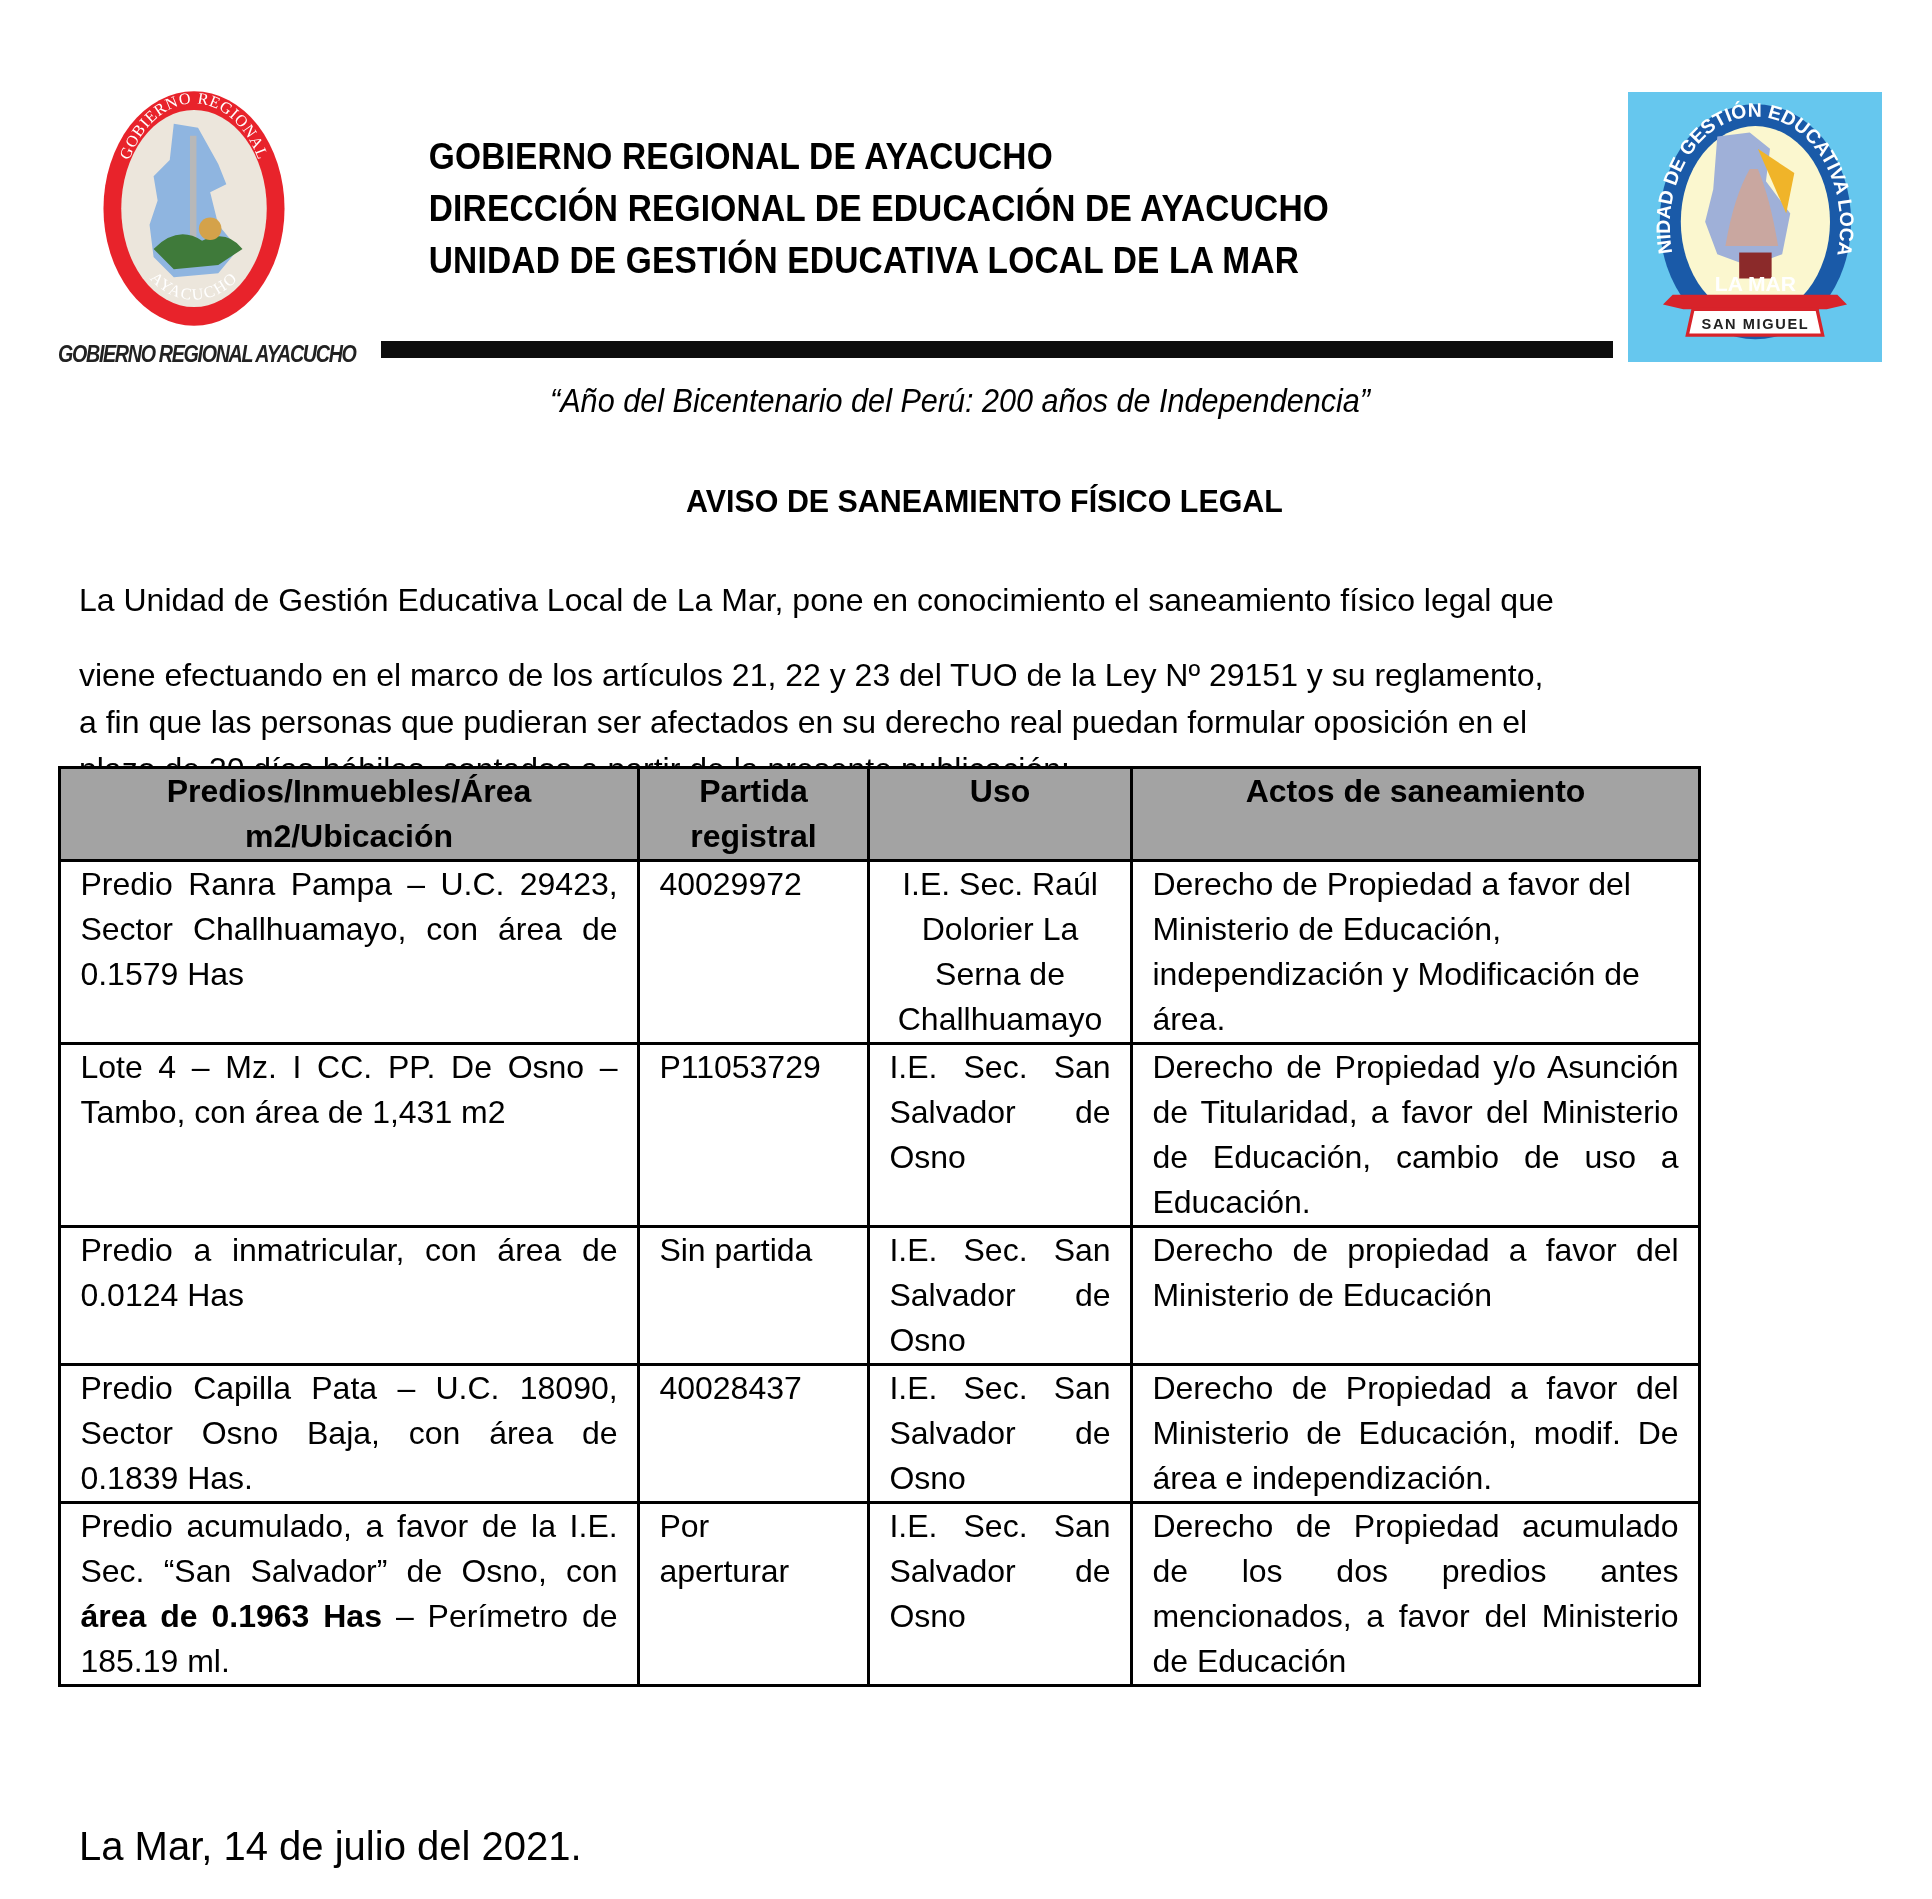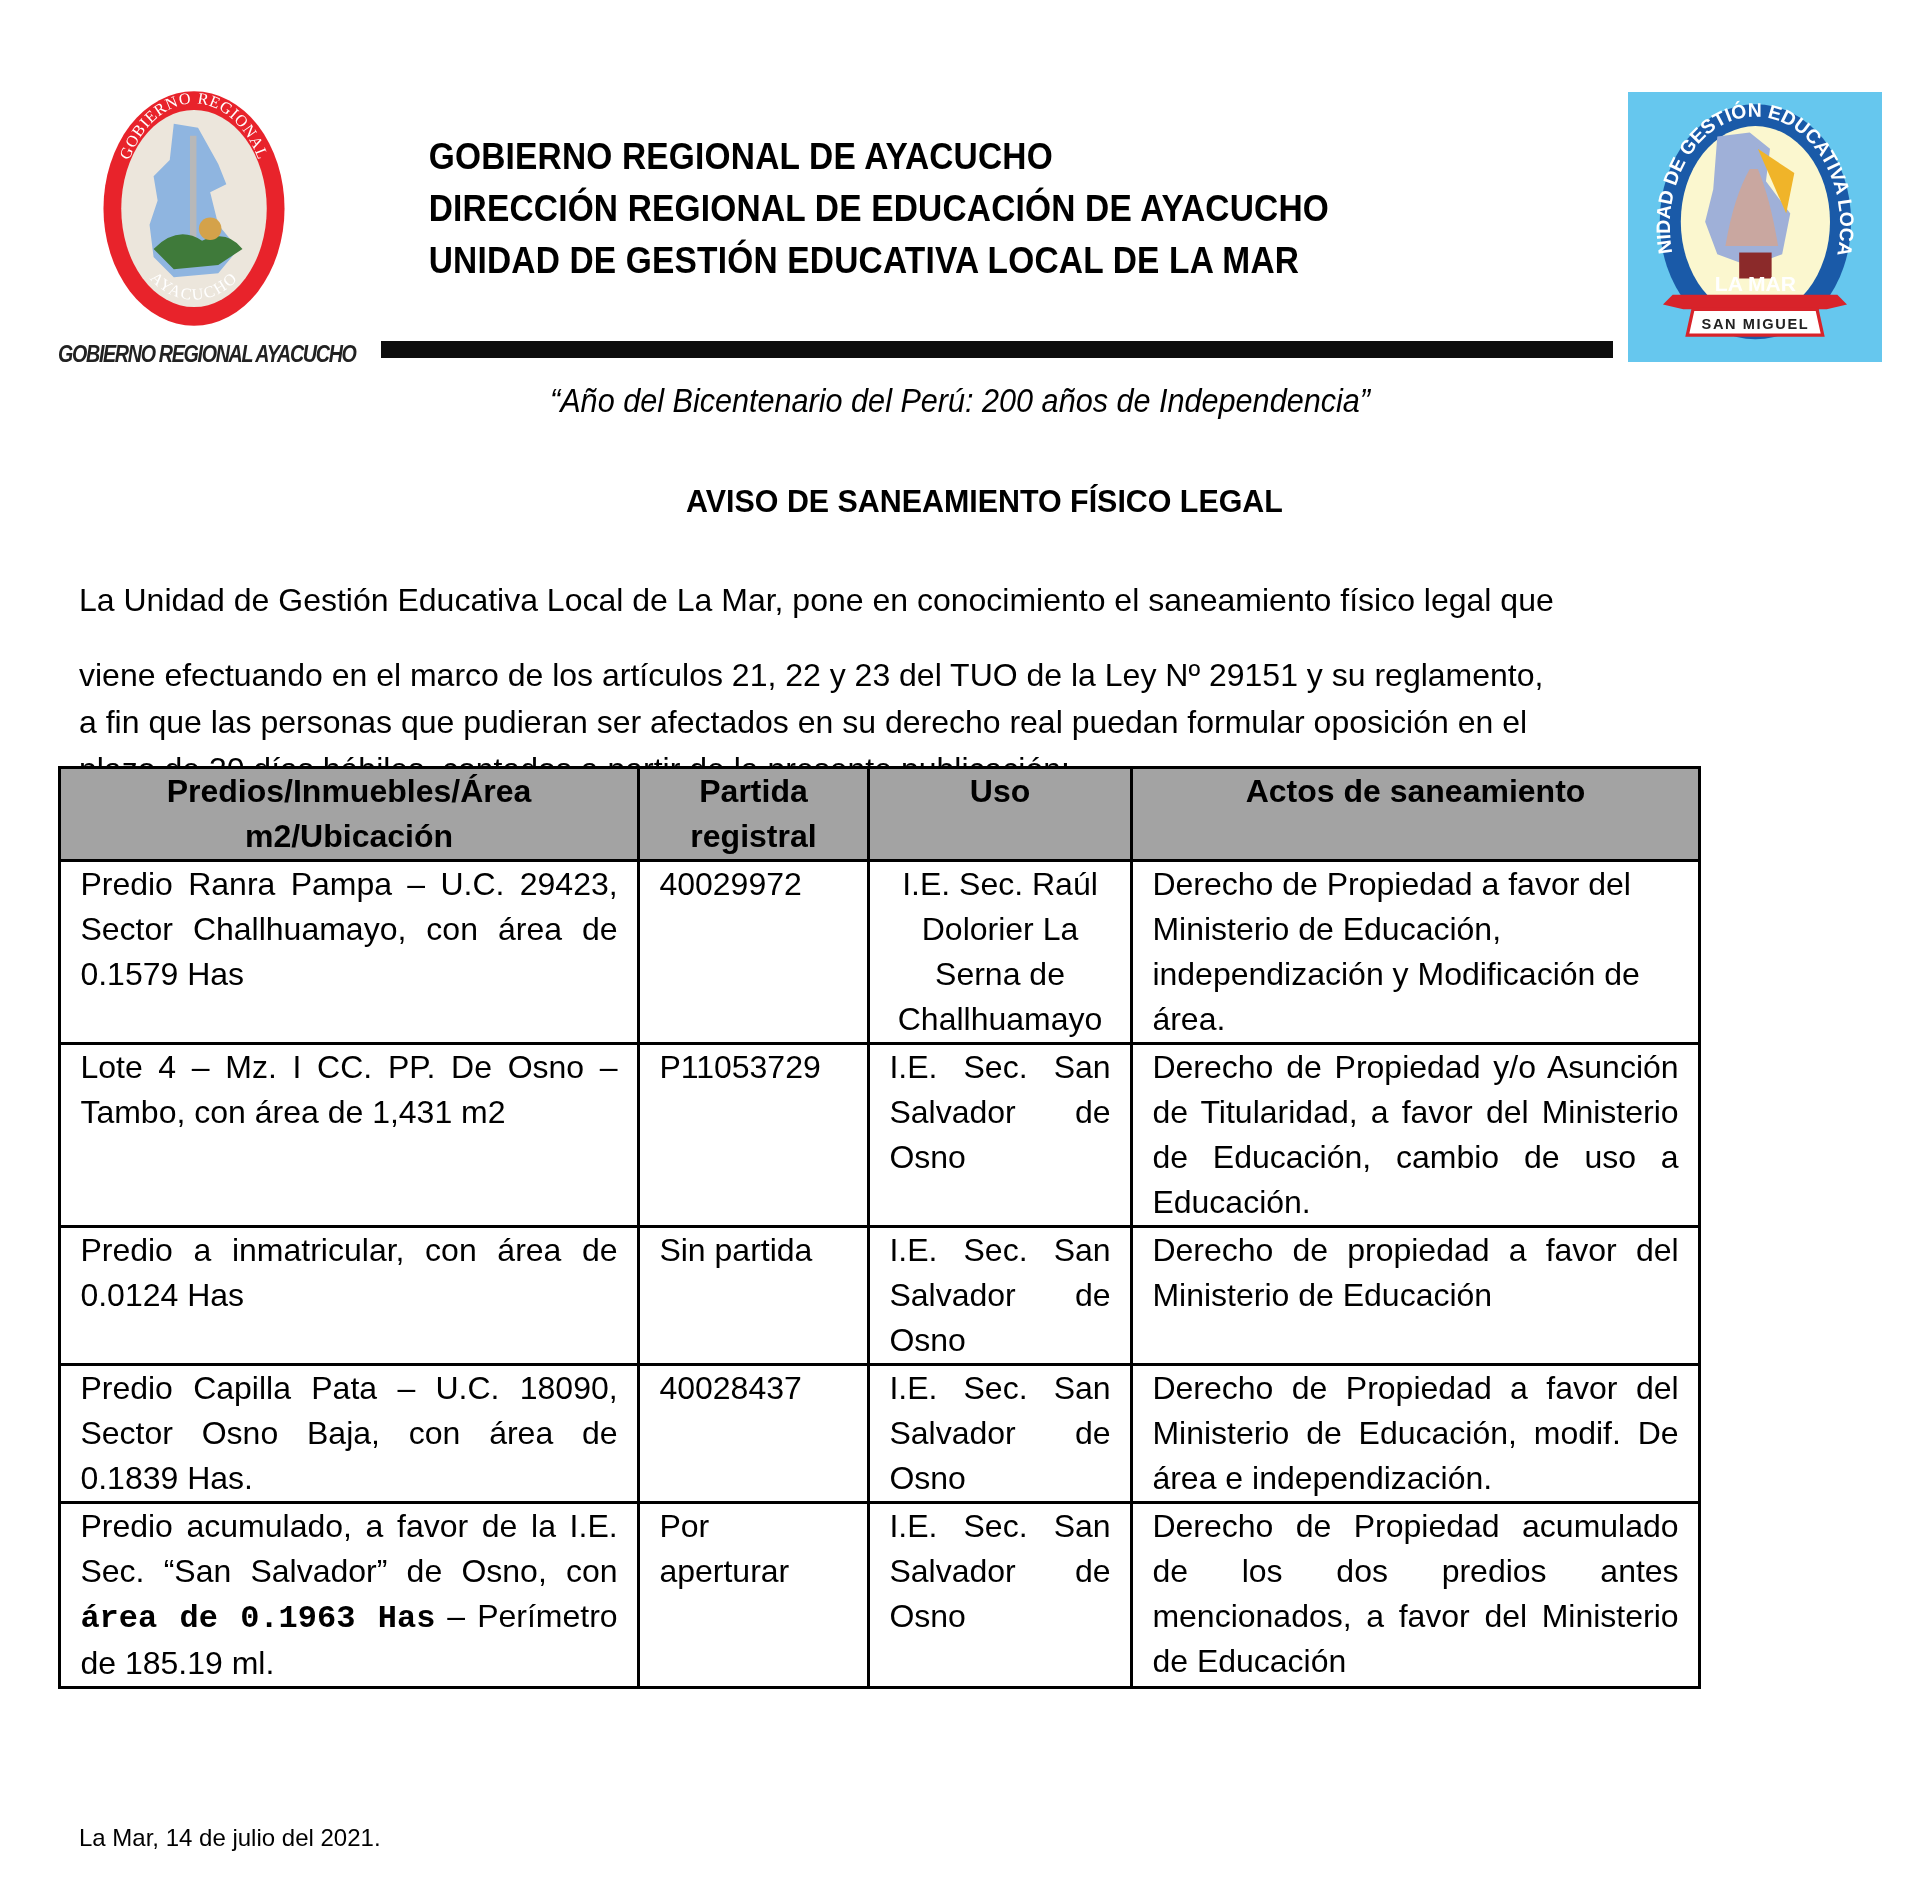--- a/index.html
+++ b/index.html
@@ -36,23 +36,23 @@
 
   
   #notice-table { left: 58px; top: 766px; width: 1641px; border-collapse: collapse;
                   table-layout: fixed; font-size: 32px; line-height: 45px; }
   #notice-table th, #notice-table td { border: 3.2px solid #000; vertical-align: top;
                   padding: 0 19.4px 0 19.4px; }
   #notice-table th { background: #a3a3a3; font-weight: bold; text-align: center; padding-top: 0; }
   #notice-table td { text-align: justify; }
   .col1 { width: 579px; } .col2 { width: 230px; } .col3 { width: 263px; } .col4 { width: 568px; }
   .just { text-align: justify; text-align-last: left; }
-  .bold { font-weight: bold; font-family: Liberation Mono, monospace; }
+  .bold { font-weight: bold; }
 
-  #closing-date { left: 79px; top: 1824px; font-size: 24px; white-space: nowrap; }
+  #closing-date { left: 79px; top: 1824px; font-size: 40px; white-space: nowrap; }
 </style>
 </head>
 <body>
 
 <svg id="logo-left" class="abs" viewBox="0 0 240 300">
   <defs>
     <path id="arcTopL" d="M 30,150 A 90,130 0 0 1 210,150"></path>
     <path id="arcBotL" d="M 40,190 A 85,110 0 0 0 200,190"></path>
   </defs>
   <ellipse cx="120" cy="150" rx="112" ry="145" fill="#e8232b"></ellipse>

